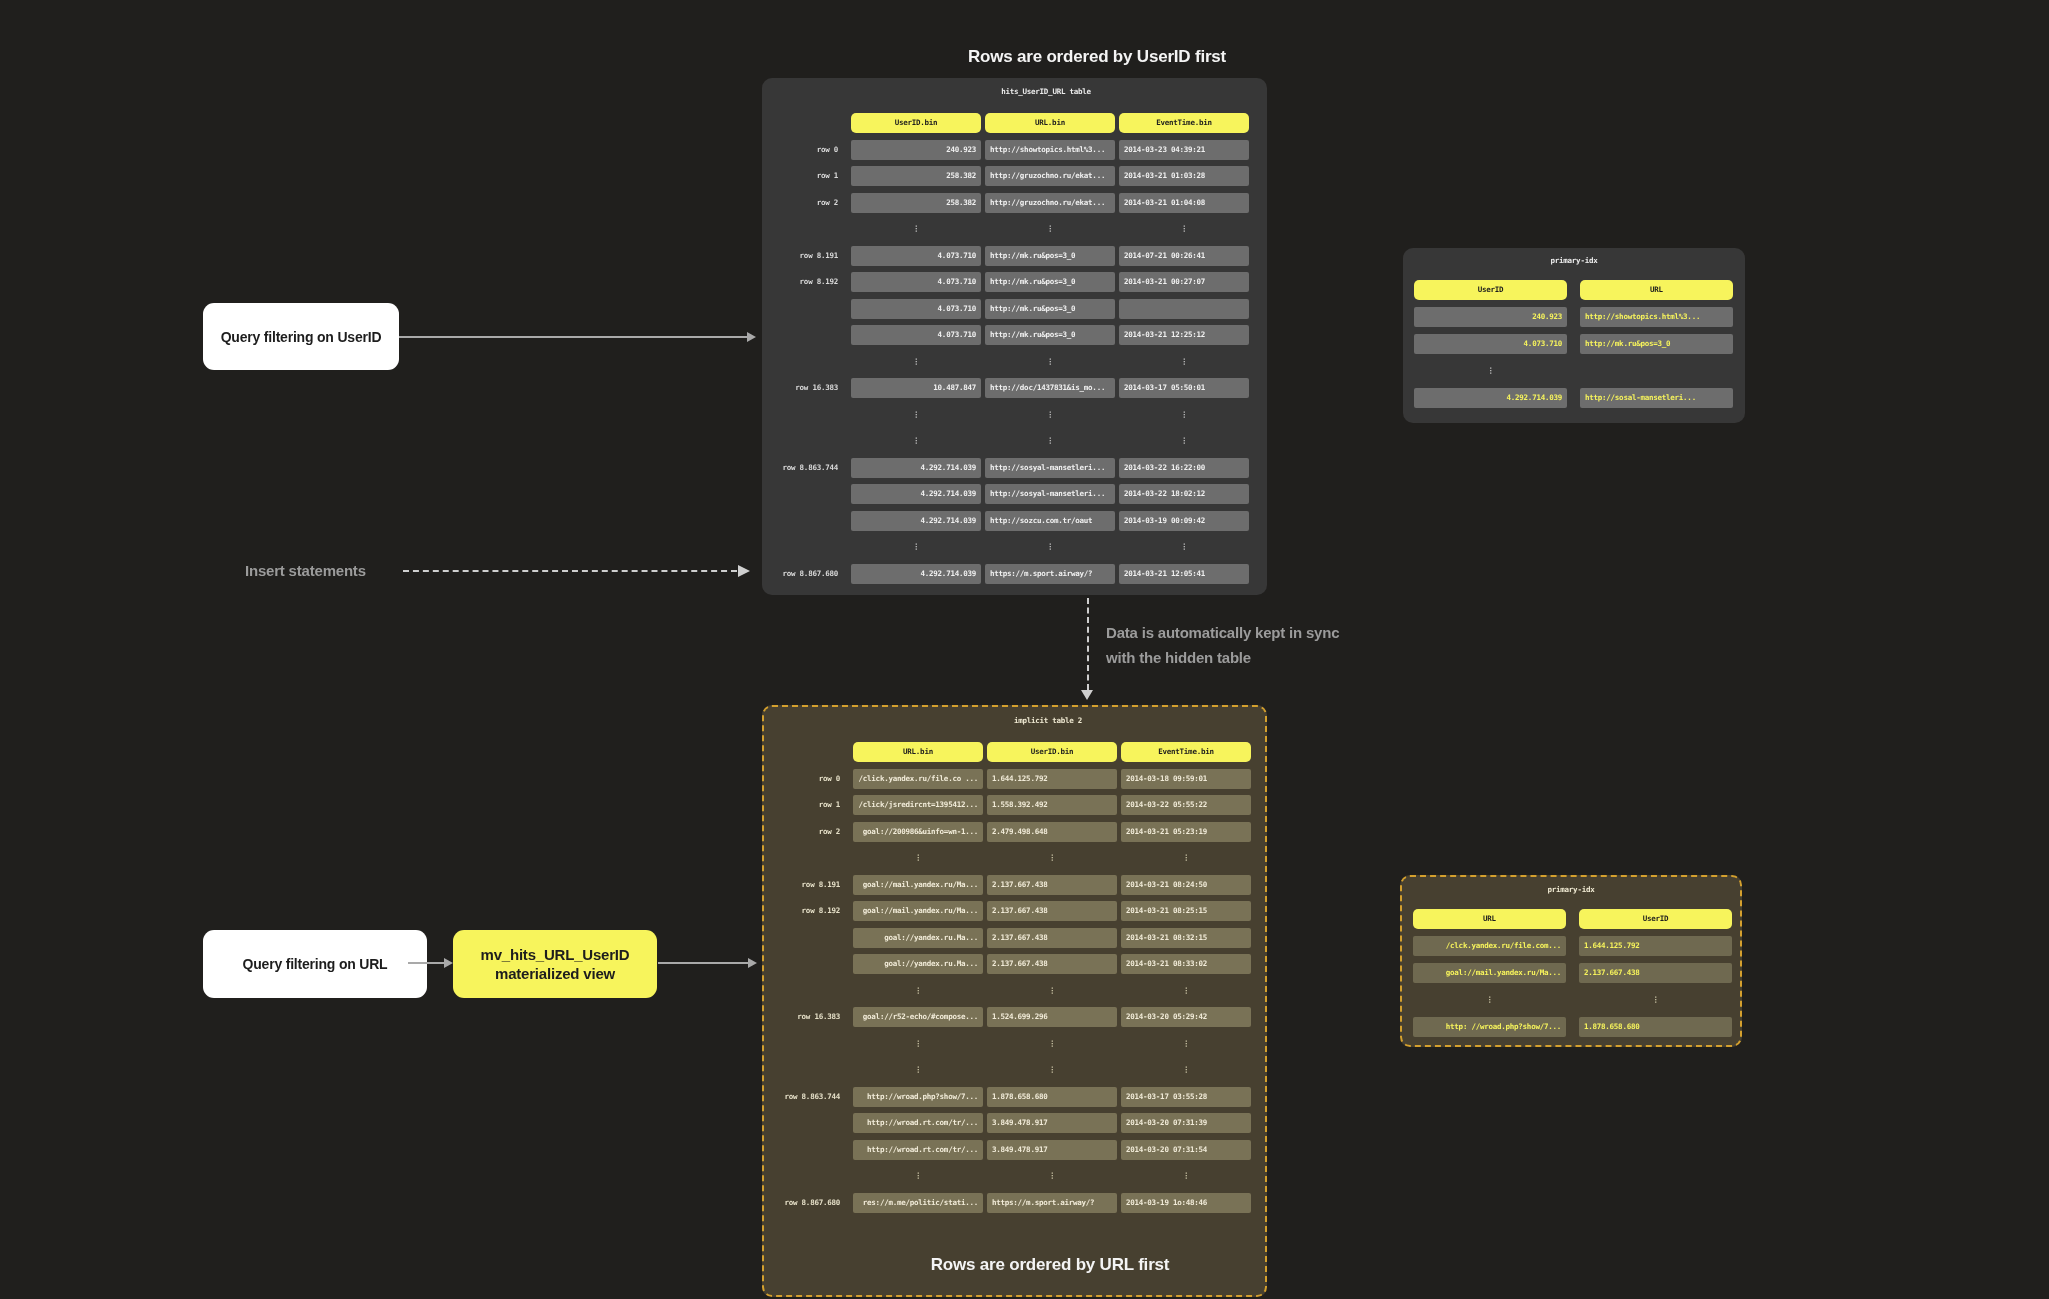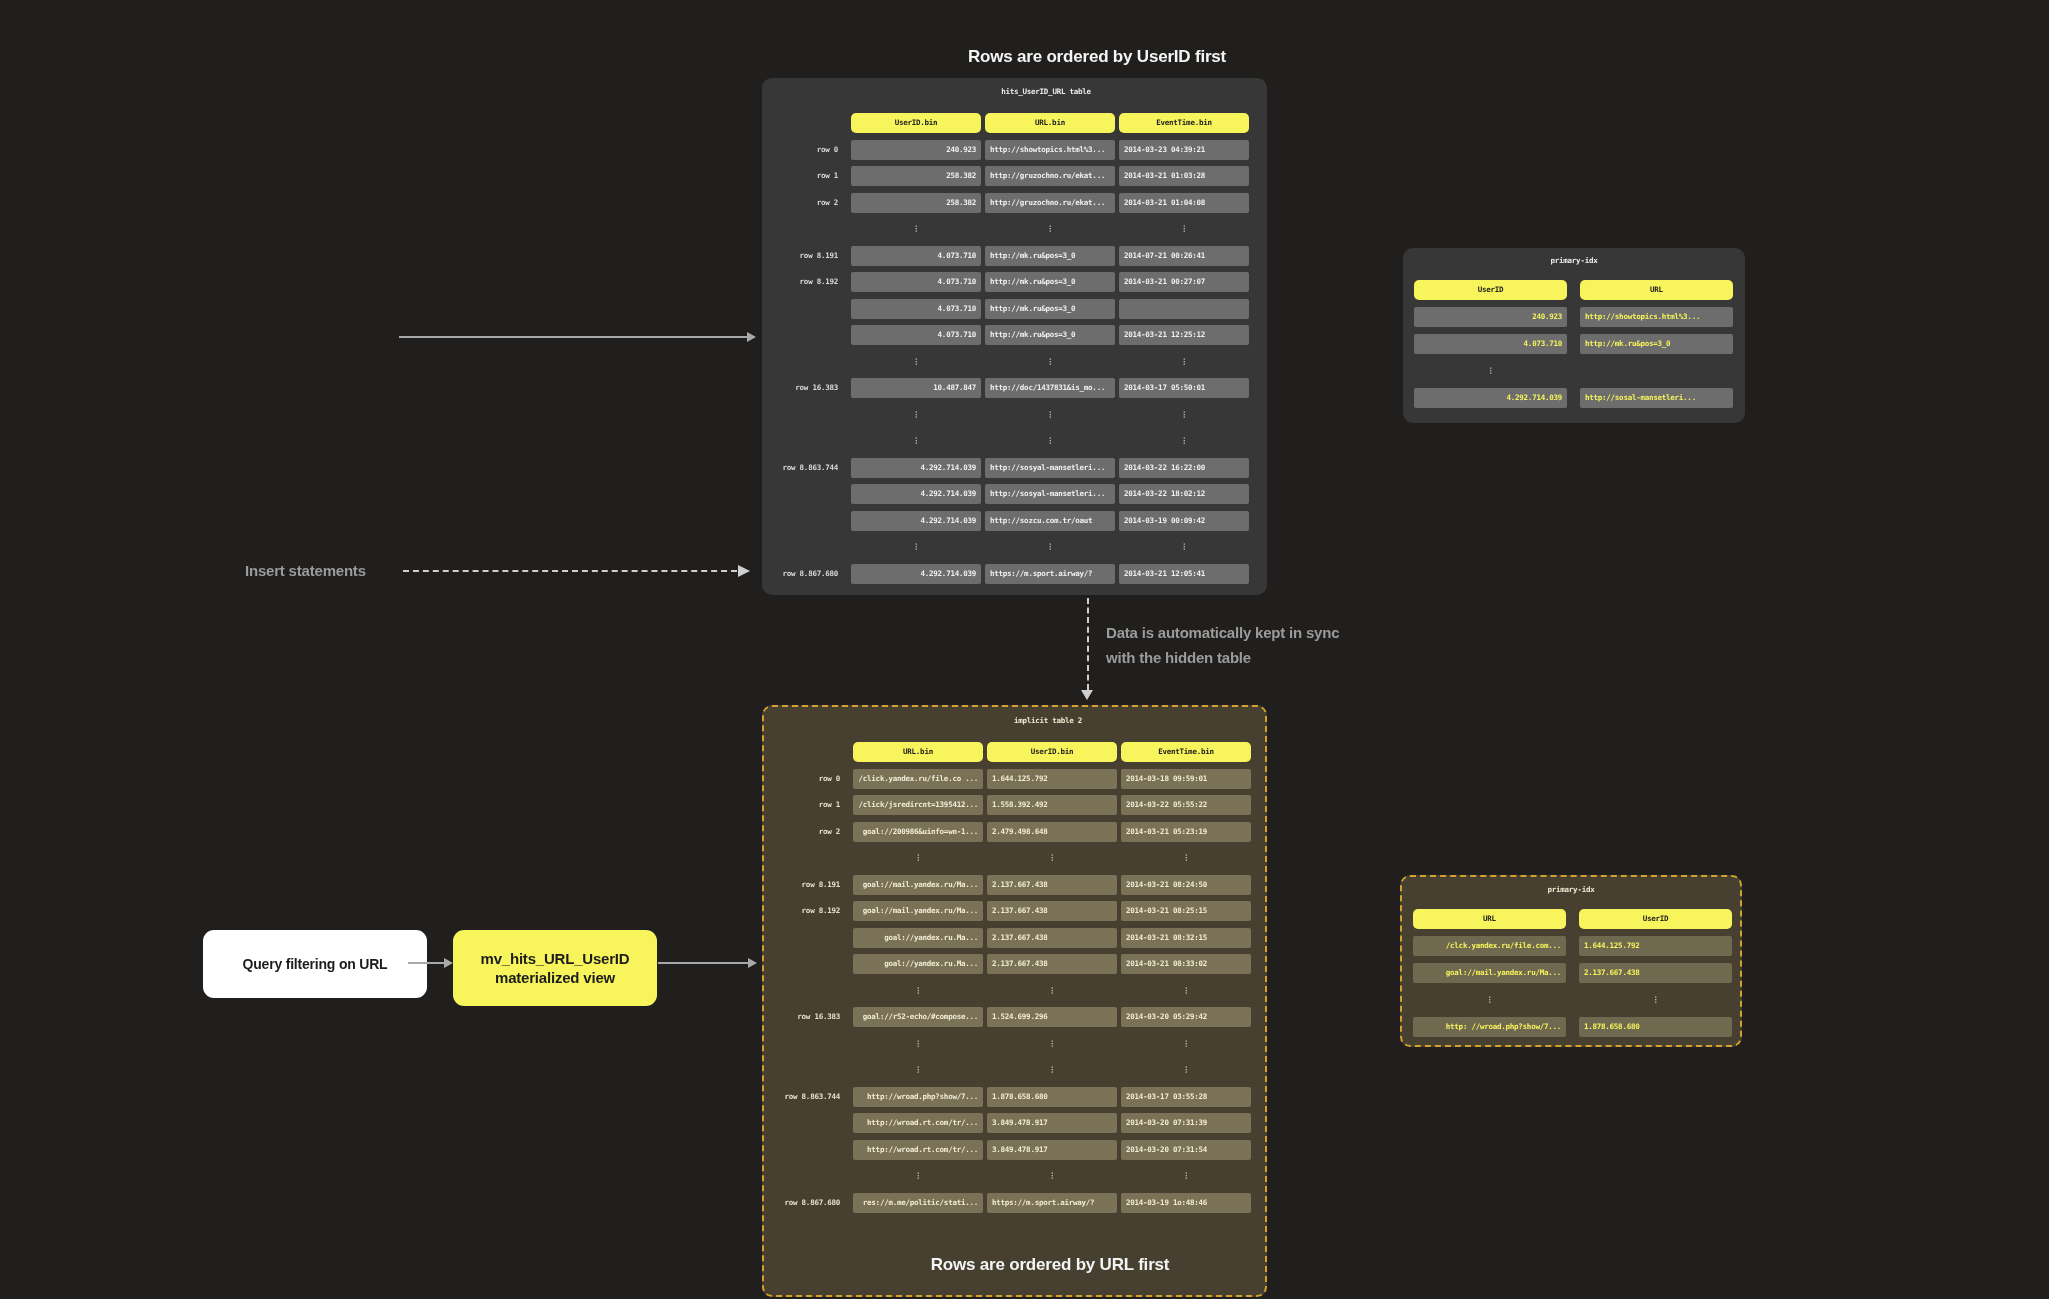--- a/index.html
+++ b/index.html
@@ -258,34 +258,37 @@
         <div class="cell left">1.644.125.792</div>
         <div class="cell right">goal://mail.yandex.ru/Ma...</div>
         <div class="cell left">2.137.667.438</div>
         <div class="ell">⋮</div>
         <div class="ell">⋮</div>
         <div class="cell right">http: //wroad.php?show/7...</div>
         <div class="cell left">1.878.658.680</div>
       </div>
     </div>
 
+  <div class="white-box" style="left:203px;top:303px;width:196px;height:67px;">
+    <span>Query filtering on UserID</span>
+  </div>
   <div class="hline" style="left:399px;top:336px;width:348px;"></div>
   <div class="tri-r" style="left:747px;top:332px;"></div>
 
   <div class="gray-label" style="left:245px;top:562px;">Insert statements</div>
   <div class="hdash" style="left:403px;top:570px;width:334px;"></div>
   <div class="tri-r big" style="left:738px;top:565px;"></div>
 
   <div class="white-box" style="left:203px;top:930px;width:224px;height:68px;">
     <span>Query filtering on URL</span>
   </div>
   <div class="hline" style="left:408px;top:962px;width:36px;"></div>
   <div class="tri-r" style="left:444px;top:958px;"></div>
 
-  <div class="yellow-box" style="left:453px;top:930px;width:204px;height:76px;">
+  <div class="yellow-box" style="left:453px;top:930px;width:204px;height:68px;">
     <span>mv_hits_URL_UserID</span>
     <span>materialized view</span>
   </div>
   <div class="hline" style="left:658px;top:962px;width:90px;"></div>
   <div class="tri-r" style="left:748px;top:958px;"></div>
 
   <div class="vdash" style="left:1087px;top:598px;height:92px;"></div>
   <div class="tri-d" style="left:1081px;top:690px;"></div>
   <div class="gray-label" style="left:1106px;top:624px;">Data is automatically kept in sync</div>
   <div class="gray-label" style="left:1106px;top:649px;">with the hidden table</div>

